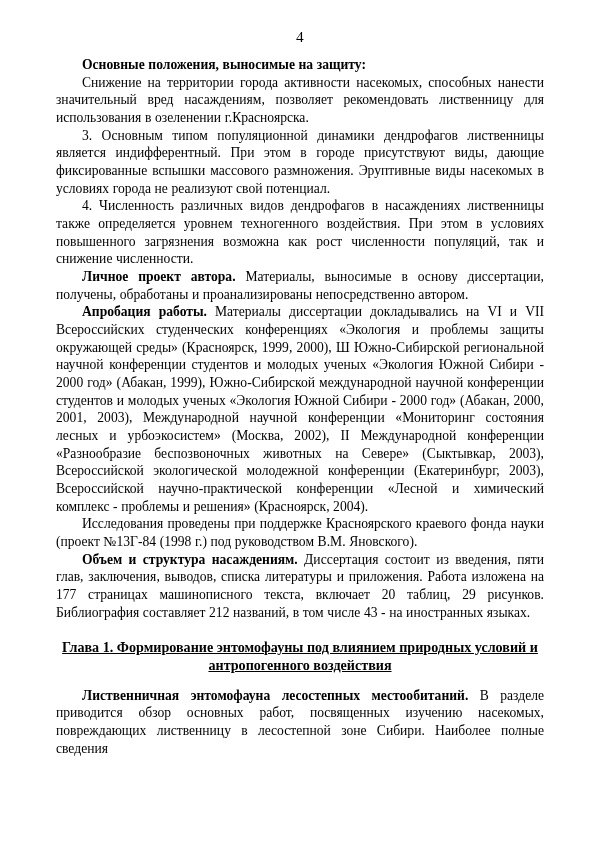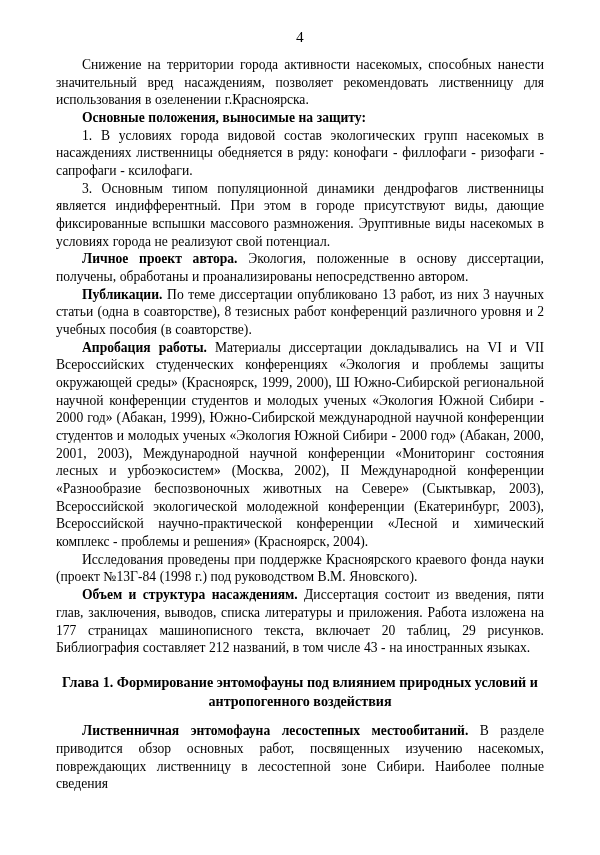--- a/index.html
+++ b/index.html
@@ -42,46 +42,46 @@
   .b {
     font-weight: bold;
   }
   .chapter-title {
     margin: 16px 0 0 0;
     font-size: 10.6pt;
     font-weight: bold;
     text-align: center;
     line-height: 1.32;
     text-indent: 0;
+    text-decoration: underline;
   }
   .section-head {
     margin-top: 14px;
   }
   .spacer-md { height: 12px; }
 </style>
 </head>
 <body>
 
 <div class="page">
 
   <div class="page-number">4</div>
 
+  <p class="para"><span class="b">Основные положения, выносимые на защиту:</span></p>
+
   <p class="para"><span>Снижение на территории города активности насекомых, способных нанести значительный вред насаждениям, позволяет рекомендовать лиственницу для использования в озеленении г.Красноярска.</span></p>
 
-  <p class="para"><span class="b">Основные положения, выносимые на защиту:</span></p>
-
-  <p class="para"><span>1. В условиях города видовой состав экологических групп насекомых в насаждениях лиственницы обедняется в ряду: конофаги - филлофаги - ризофаги - сапрофаги - ксилофаги.</span></p>
 
   <p class="para"><span>3. Основным типом популяционной динамики дендрофагов лиственницы является индифферентный. При этом в городе присутствуют виды, дающие фиксированные вспышки массового размножения. Эруптивные виды насекомых в условиях города не реализуют свой потенциал.</span></p>
 
 
+  <p class="para"><span>4. Численность различных видов дендрофагов в насаждениях лиственницы также определяется уровнем техногенного воздействия. При этом в условиях повышенного загрязнения возможна как рост численности популяций, так и снижение численности.</span></p>
 
-  <p class="para"><span class="b">Личное проект автора.</span><span> Экология, положенные в основу диссертации, получены, обработаны и проанализированы непосредственно автором.</span></p>
+  <p class="para"><span class="b">Личное проект автора.</span><span> Материалы, выносимые в основу диссертации, получены, обработаны и проанализированы непосредственно автором.</span></p>
 
-  <p class="para"><span class="b">Публикации.</span><span> По теме диссертации опубликовано 13 работ, из них 3 научных статьи (одна в соавторстве), 8 тезисных работ конференций различного уровня и 2 учебных пособия (в соавторстве).</span></p>
 
   <p class="para"><span class="b">Апробация работы.</span><span> Материалы диссертации докладывались на VI и VII Всероссийских студенческих конференциях «Экология и проблемы защиты окружающей среды» (Красноярск, 1999, 2000), Ш Южно-Сибирской региональной научной конференции студентов и молодых ученых «Экология Южной Сибири - 2000 год» (Абакан, 1999), Южно-Сибирской международной научной конференции студентов и молодых ученых «Экология Южной Сибири - 2000 год» (Абакан, 2000, 2001, 2003), Международной научной конференции «Мониторинг состояния лесных и урбоэкосистем» (Москва, 2002), II Международной конференции «Разнообразие беспозвоночных животных на Севере» (Сыктывкар, 2003), Всероссийской экологической молодежной конференции (Екатеринбург, 2003), Всероссийской научно-практической конференции «Лесной и химический комплекс - проблемы и решения» (Красноярск, 2004).</span></p>
 
   <p class="para"><span>Исследования проведены при поддержке Красноярского краевого фонда науки (проект №13Г-84 (1998 г.) под руководством В.М. Яновского).</span></p>
 
   <p class="para"><span class="b">Объем и структура насаждениям.</span><span> Диссертация состоит из введения, пяти глав, заключения, выводов, списка литературы и приложения. Работа изложена на 177 страницах машинописного текста, включает 20 таблиц, 29 рисунков. Библиография составляет 212 названий, в том числе 43 - на иностранных языках.</span></p>
 
   <p class="chapter-title">Глава 1. Формирование энтомофауны под влиянием природных условий и антропогенного воздействия</p>
 
   <div class="spacer-md"></div>

